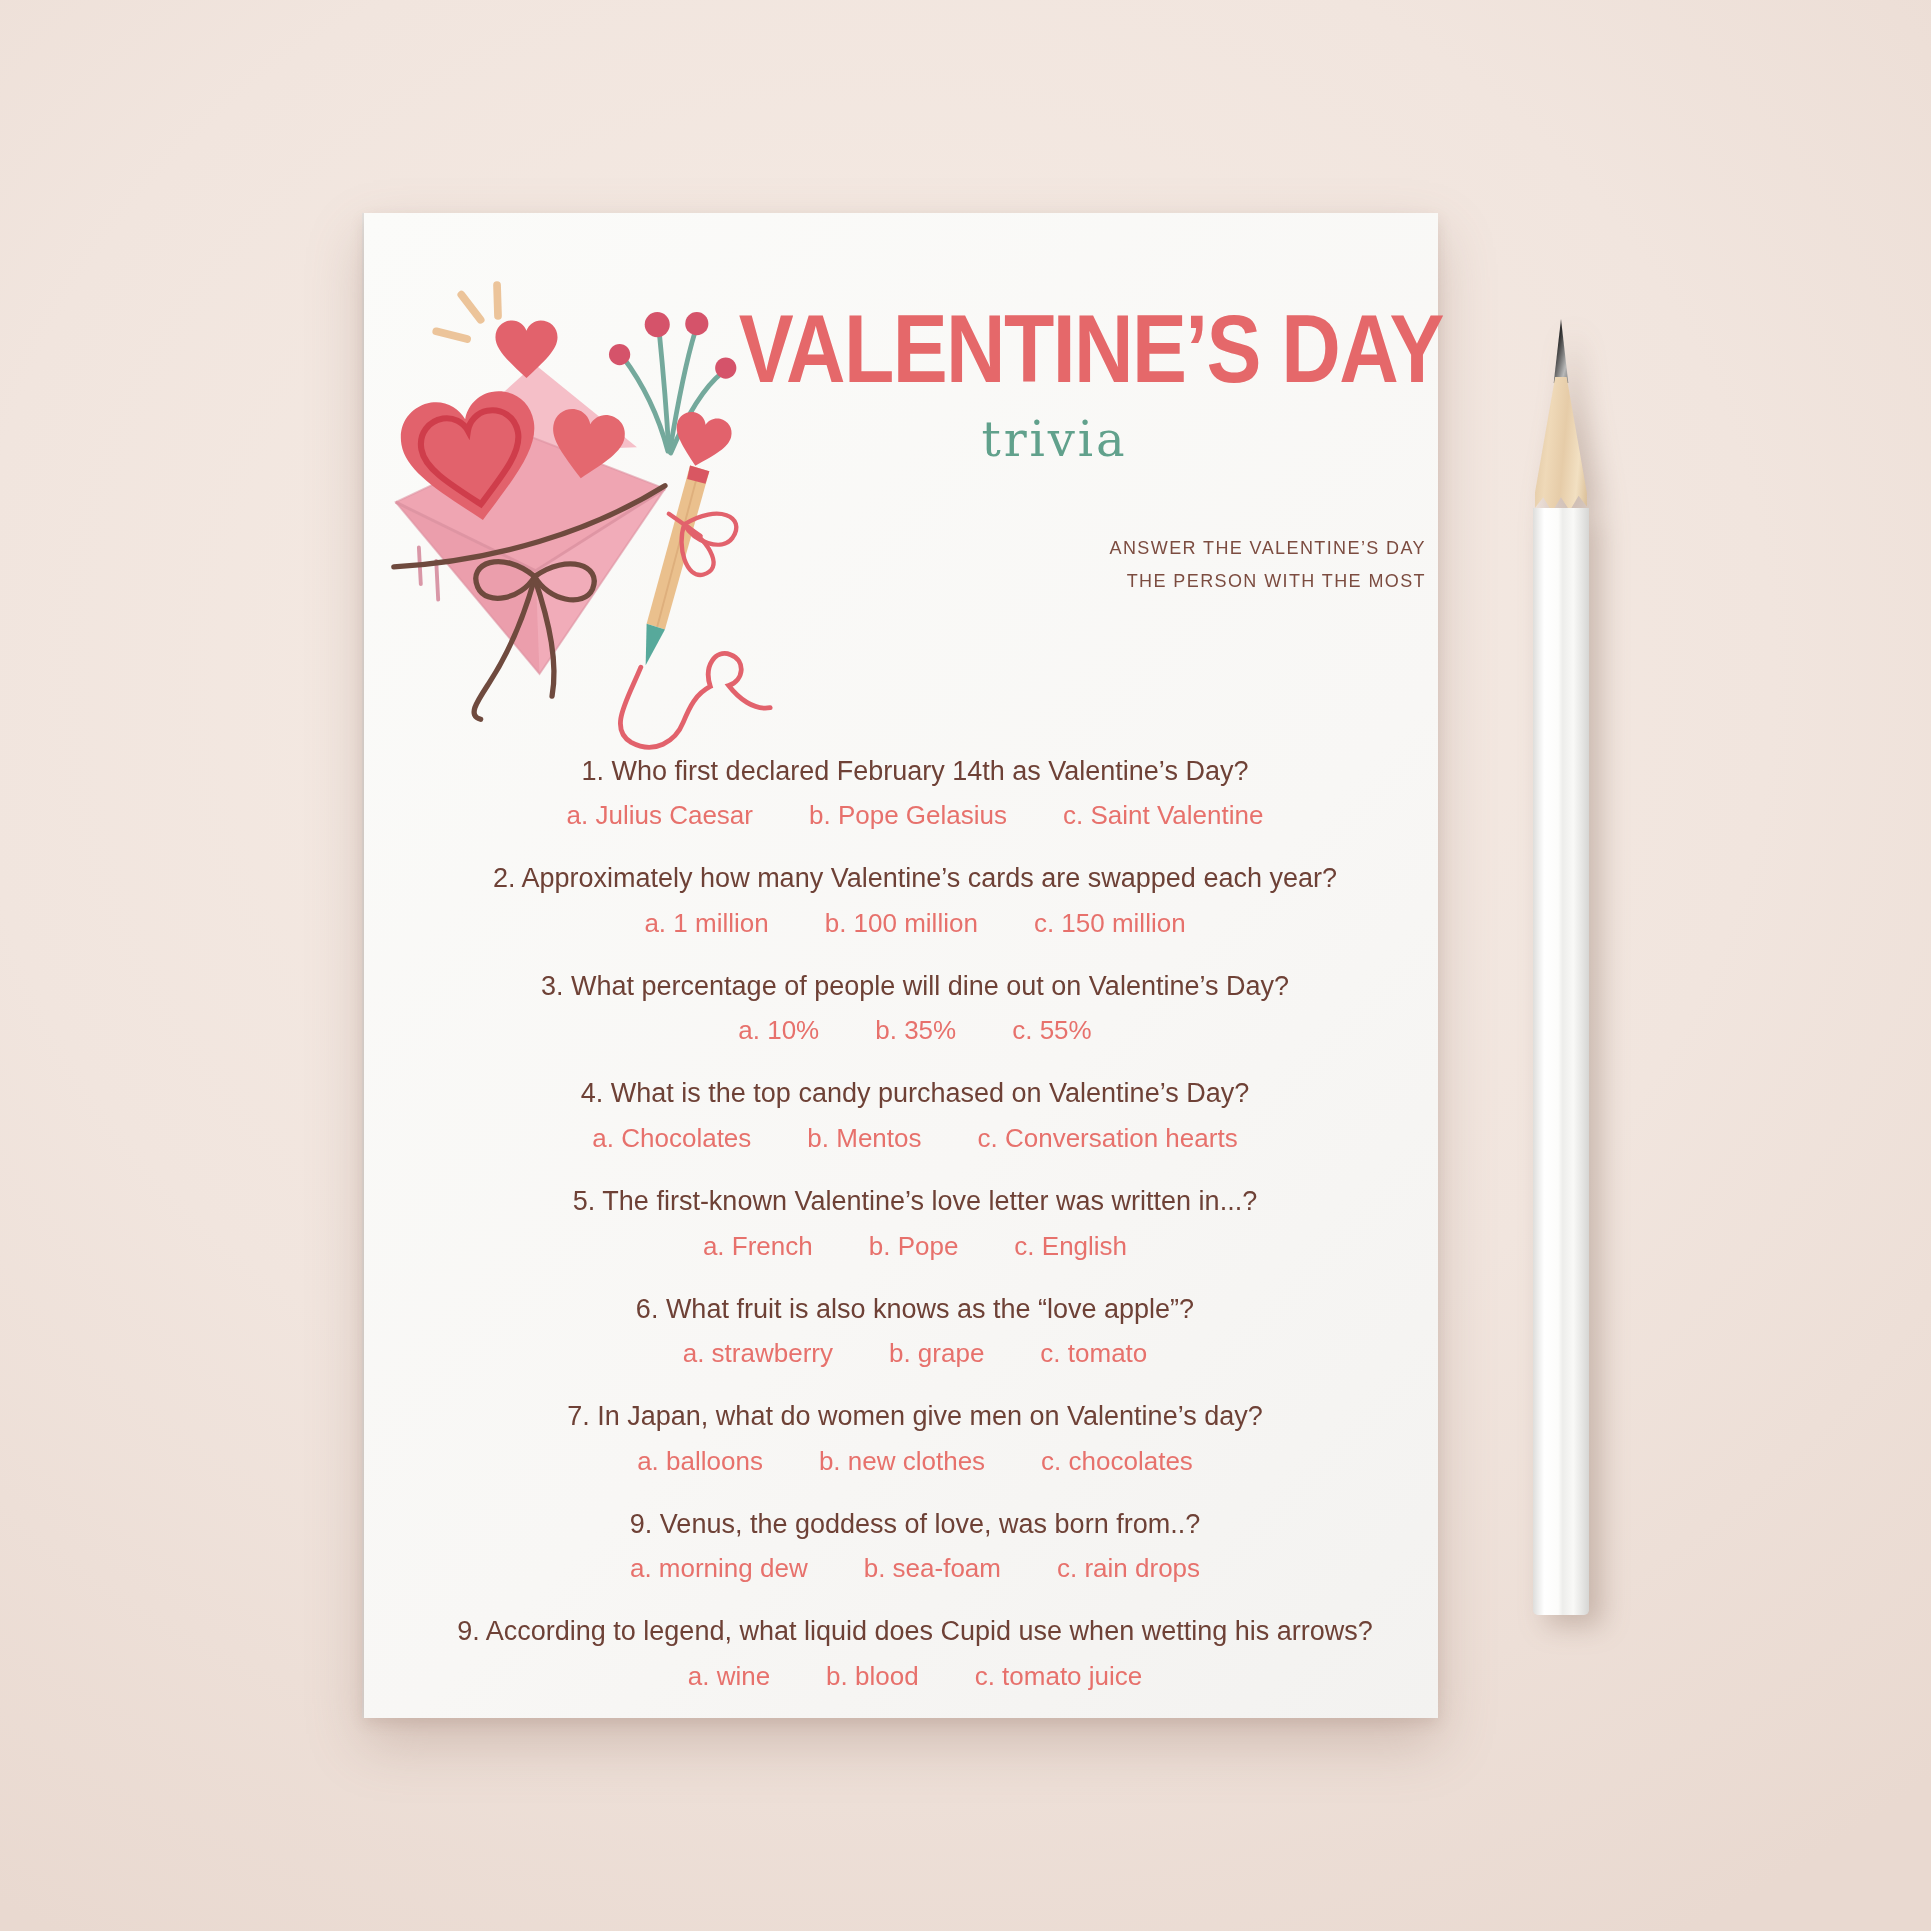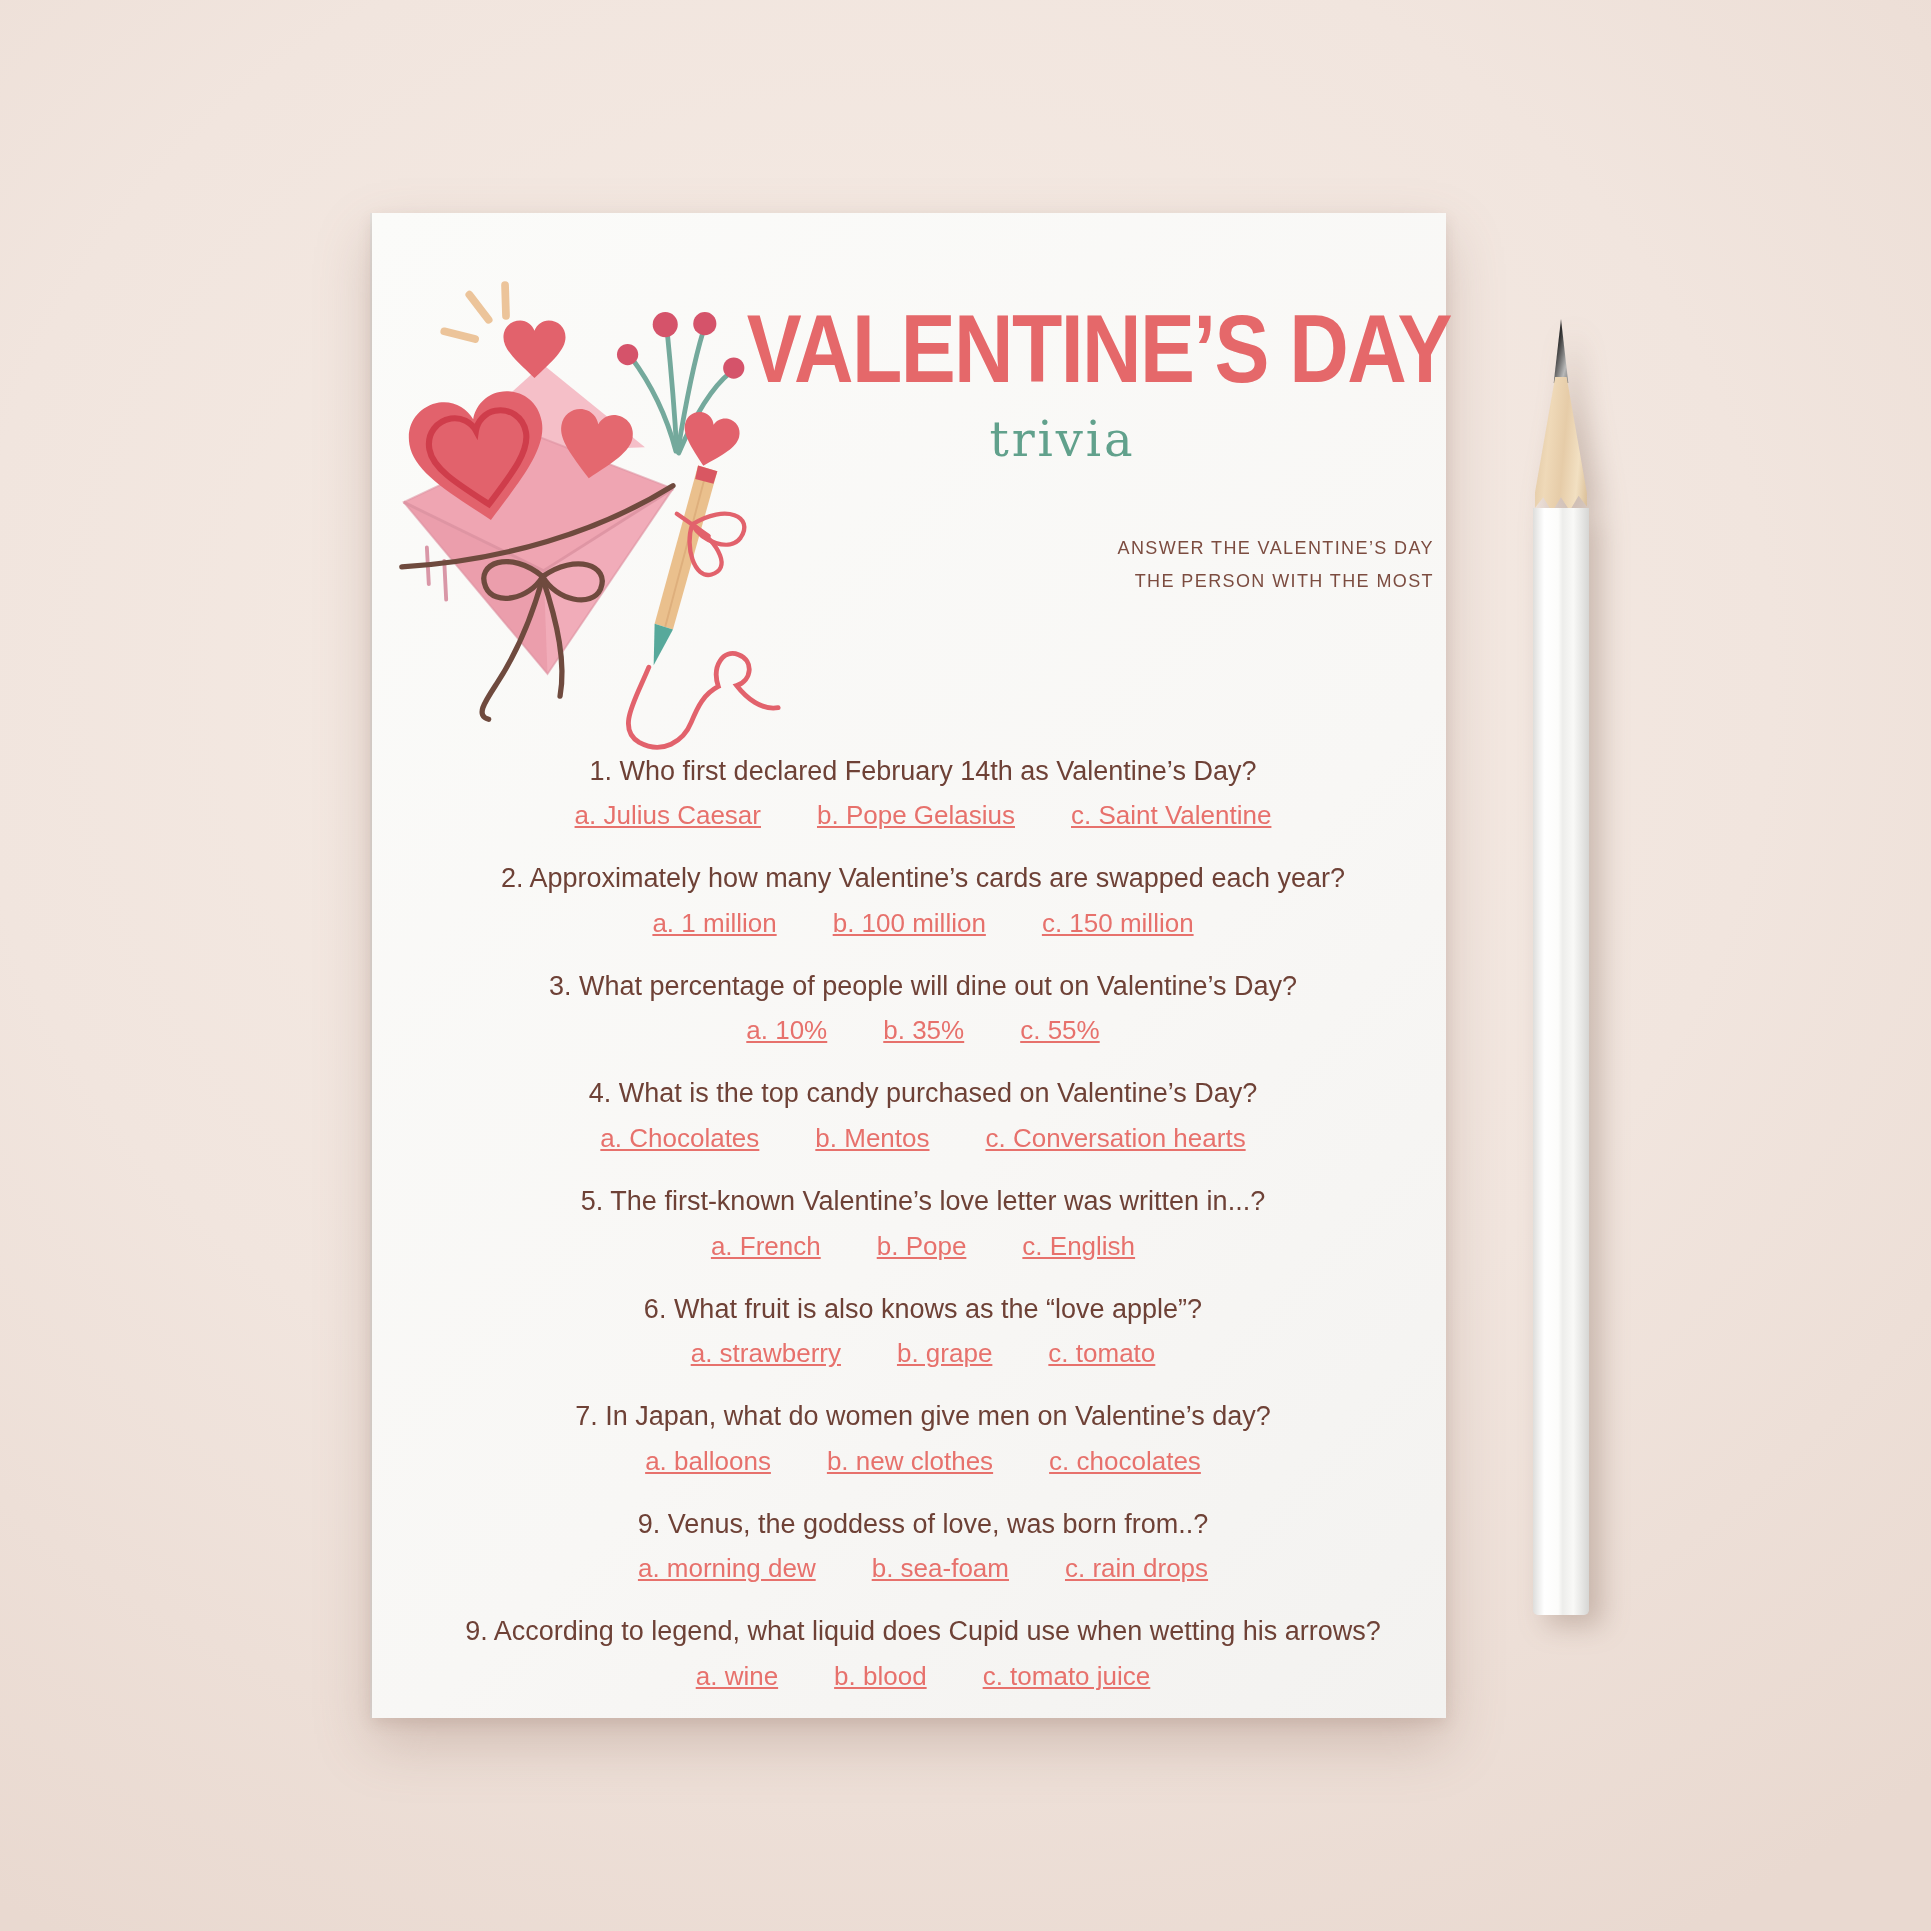--- a/index.html
+++ b/index.html
@@ -1,33 +1,33 @@
 <!DOCTYPE html>
 <html><head>
 <meta charset="utf-8">
 <style>
   html,body{margin:0;padding:0;width:1931px;height:1931px;overflow:hidden;
     font-family:"Liberation Sans","DejaVu Sans",sans-serif;}
   .scene{position:relative;width:1931px;height:1931px;
     background:radial-gradient(1641px 1448px at 45% 35%, #f6ece5 0%, #f1e5de 55%, #e9d9d0 100%);}
   
-  .card{position:absolute;left:372px;top:213px;width:1074px;height:1505px;
+  .card{position:absolute;left:364px;top:213px;width:1074px;height:1505px;
     background:linear-gradient(135deg,#fbfbf9 0%,#f8f7f5 60%,#f3f2f0 100%);
     box-shadow:0 25px 53px rgba(135,100,85,.28),0 5.8px 13.5px rgba(135,100,85,.16),-1.9px 0 0 #e6e4e1;}
   .card-header{position:absolute;left:319px;top:87px;width:743px;text-align:center;}
   .card-title{margin:0;font-size:97px;line-height:1.02;font-weight:bold;
     letter-spacing:-1.9px;transform:scaleX(.85);transform-origin:50% 50%;color:#e5686a;white-space:nowrap;}
   .card-subtitle{margin-top:16px;font-size:48px;line-height:1;
     font-family:"DejaVu Serif","Liberation Serif",serif;color:#61a18c;letter-spacing:2.9px;}
   .intro{position:absolute;left:319px;top:319px;width:743px;text-align:right;
     font-size:18px;line-height:33px;letter-spacing:1.4px;color:#7c4c40;}
   .questions{position:absolute;left:0;top:529px;width:100%;padding-top:11.6px;text-align:center;}
   .question{margin:0 0 30px 0;padding-left:28px;}
   .q-text{font-size:27px;line-height:35px;color:#6e4136;}
-  .answers{display:flex;justify-content:center;gap:56px;margin-top:11.6px;font-size:26px;line-height:31px;color:#e7716c;text-decoration:underline;}
+  .answers{display:flex;justify-content:center;gap:56px;margin-top:11.6px;font-size:26px;line-height:31px;color:#e7716c;}
   
   .illus{position:absolute;left:24px;top:66px;width:386px;height:483px;overflow:visible;}
   
   .pencil{position:absolute;left:1533px;top:317px;width:56px;height:1299px;
     filter:drop-shadow(13.5px 11.6px 13.5px rgba(115,85,70,.30));}
   .pencil-graphite{position:absolute;left:19.3px;top:1.9px;width:17.4px;height:64px;
     clip-path:polygon(50% 0%,92% 100%,8% 100%);
     background:linear-gradient(105deg,#4a4a4a 0%,#2e2e2e 35%,#b9b9b9 75%,#6f6f6f 100%);}
   .pencil-wood{position:absolute;left:1.9px;top:60px;width:52px;height:135px;
     clip-path:polygon(39% 0%,61% 0%,100% 86%,100% 96%,84% 88%,67% 99%,50% 89%,33% 100%,16% 89%,0% 97%,0% 86%);

